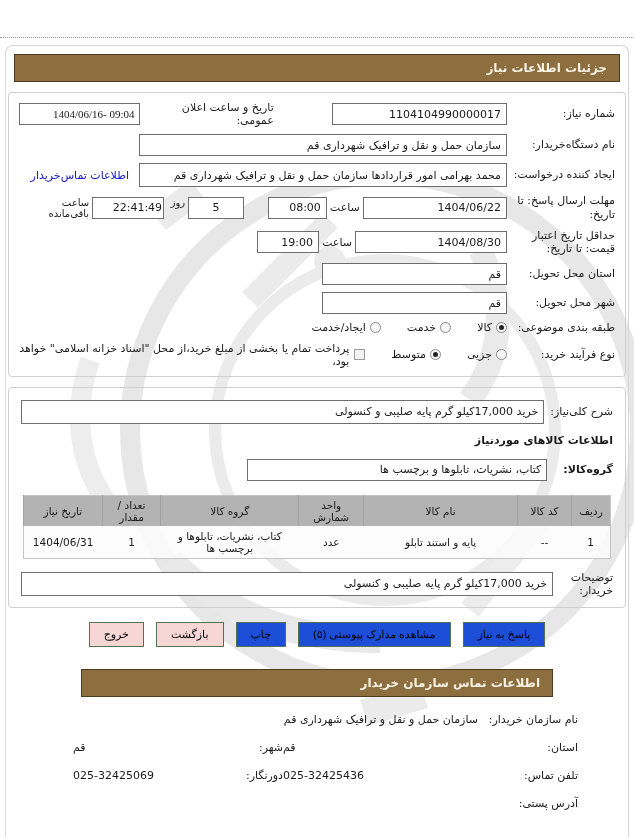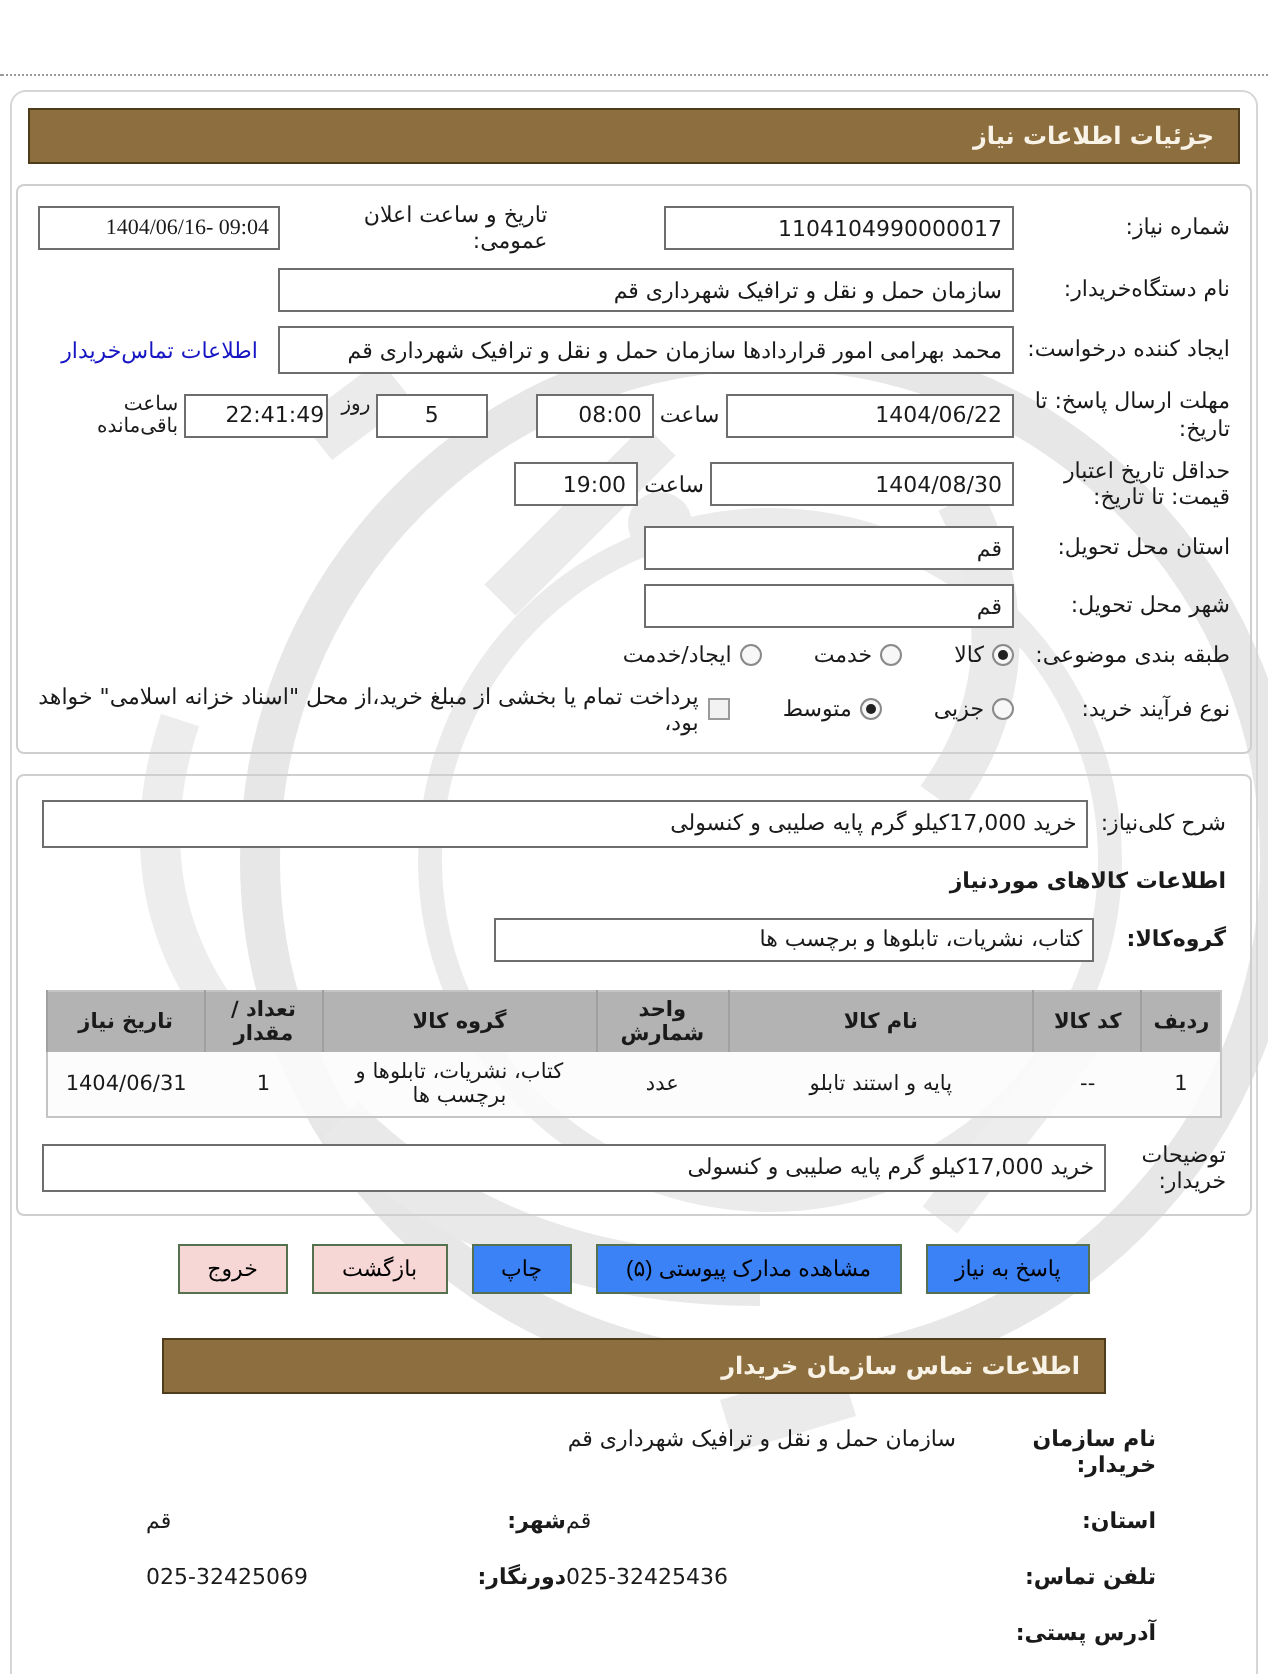--- a/index.html
+++ b/index.html
@@ -42,34 +42,34 @@
   .opt { display:inline-flex; align-items:center; margin-left:26px; }
   .boldlbl { font-weight:bold; }
   .descrow { display:flex; align-items:center; margin:4px 2px 10px 2px; }
   .descrow .blabel { font-weight:normal; flex:0 0 auto; padding-left:6px; line-height:1.2; }
   .descrow .input { flex:1; }
   .heading { font-weight:bold; margin:4px 2px 12px 2px; }
   .grouprow { display:flex; align-items:center; margin:0 2px 14px 2px; }
   .grouprow .input { width:300px; margin-right:16px; }
   table.goods { border-collapse:collapse; width:calc(100% - 8px); margin:0 4px 12px 4px;
     border:1px solid #c4c4c4; }
-  table.goods th { background:#b3b3b3; font-weight:bold; padding:3px 4px; font-size:10.5px;
+  table.goods th { background:#b3b3b3; font-weight:normal; padding:3px 4px; font-size:10.5px;
     border-left:1px solid #a0a0a0; }
   table.goods td { padding:4px 4px; text-align:center; background:rgba(252,252,252,.85);
     font-size:10.5px; }
   .btnrow { display:flex; justify-content:center; align-items:center; gap:12px;
     margin:14px 40px 0 40px; }
   .btn { border:1px solid #55714f; height:25px; padding:0 14px; display:flex;
     align-items:center; font-size:11px; cursor:pointer; }
-  .btn.green { background:#3b82f6; }
+  .btn.green { background:#1d4ed8; }
   .btn.pink  { background:#f6d7d5; }
   .contact { margin:16px 56px 0 56px; }
   .crow { display:grid; grid-template-columns:100px 195px 80px 130px; align-items:start;
     margin-bottom:15px; }
-  .crow .clbl { font-weight:bold; }
+  .crow .clbl { font-weight:normal; }
   .crow .cval { text-align:right; }
   .crow .span3 { grid-column:2 / 5; }
 </style>
 </head>
 <body>
 
 <div class="page">
 
   <svg class="watermark" width="634" height="837" viewBox="0 0 634 837">
     <g fill="none" stroke="#e7e7e7">

